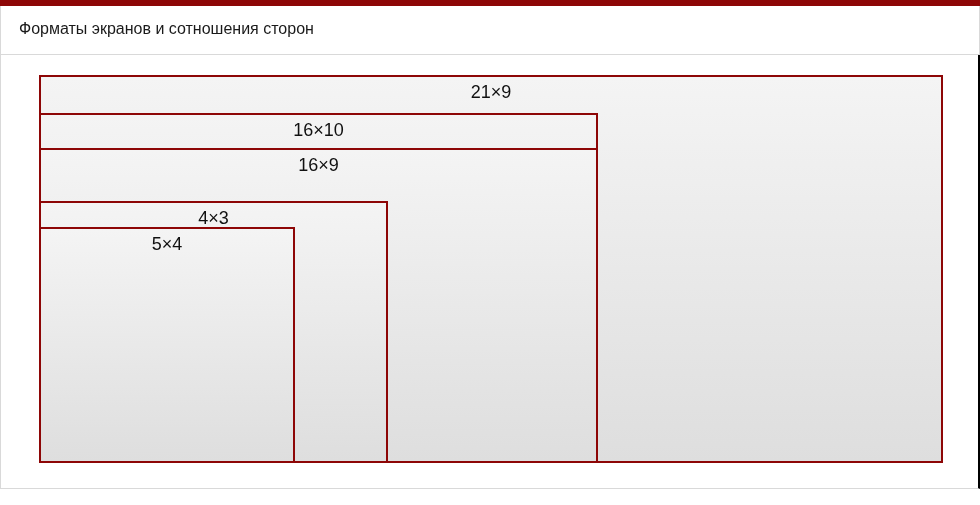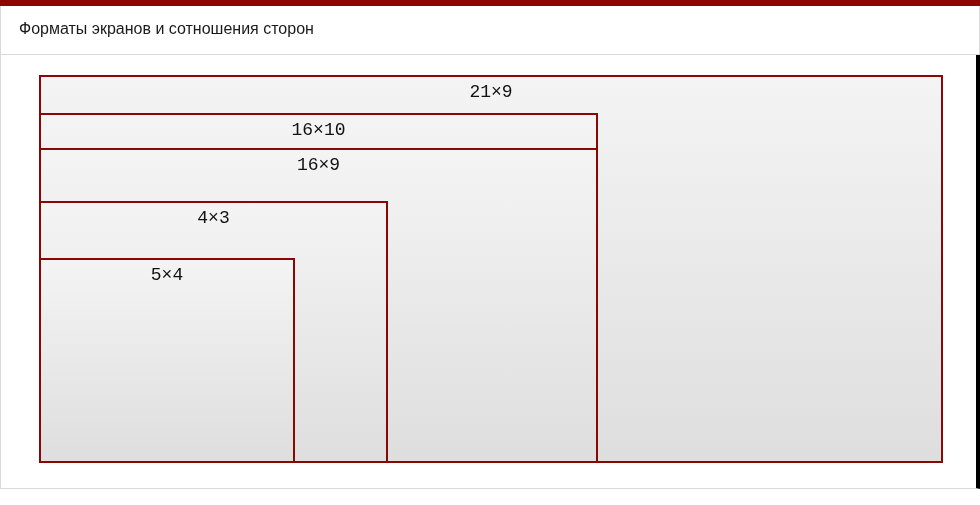--- a/index.html
+++ b/index.html
@@ -17,25 +17,24 @@
   .header {
     padding: 14px 18px 16px 18px;
     font-size: 16px;
     color: #1a1a1a;
     border-bottom: 1px solid #d9d9d9;
     border-left: 1px solid #d9d9d9;
     border-right: 1px solid #d9d9d9;
   }
   .canvas-wrap {
     border-left: 1px solid #d9d9d9;
-    border-right: 4px solid #000000;
+    border-right: 2px solid #000000;
     border-bottom: 1px solid #d9d9d9;
     height: 434px;
     position: relative;
-    font-family: Liberation Mono, monospace;
   }
   .canvas {
     position: absolute;
     left: 38px;
     top: 20px;
     width: 904px;
     height: 388px;
   }
   .ratio-box {
     position: absolute;
@@ -55,15 +54,15 @@
 
 <div class="topbar"></div>
 <div class="header">Форматы экранов и сотношения сторон</div>
 
 <div class="canvas-wrap">
   <div class="canvas">
     <div class="ratio-box" style="width:904px;height:388px;">21×9</div>
     <div class="ratio-box" style="width:559px;height:350px;">16×10</div>
     <div class="ratio-box" style="width:559px;height:315px;">16×9</div>
     <div class="ratio-box" style="width:349px;height:262px;">4×3</div>
-    <div class="ratio-box" style="width:256px;height:205px;">5×4</div>
+    <div class="ratio-box" style="width:256px;height:236px;">5×4</div>
   </div>
 </div>
 
 </body></html>

